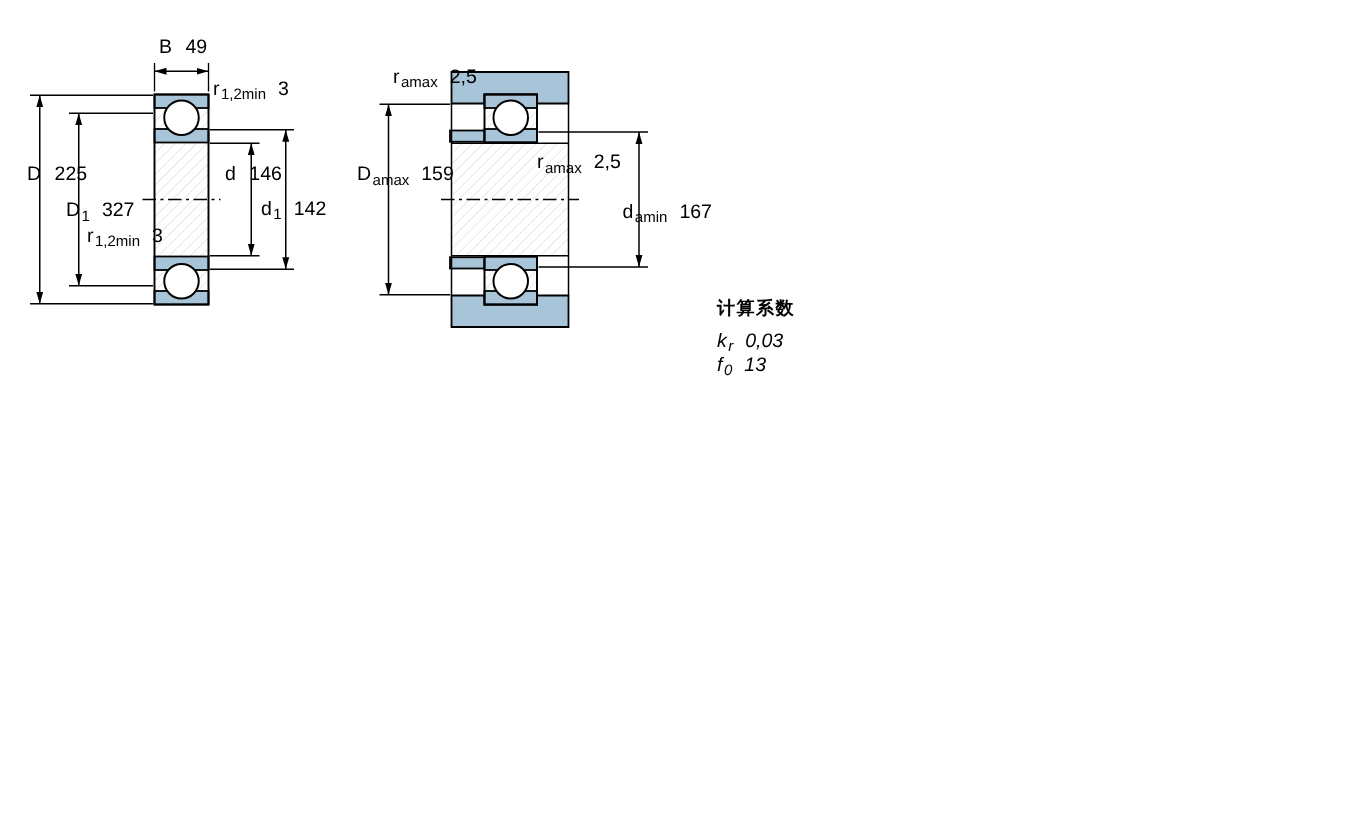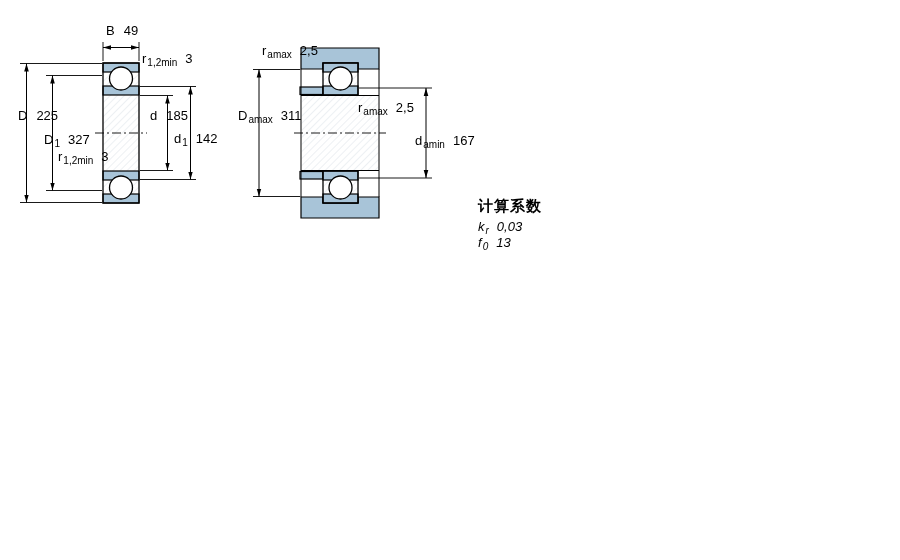--- a/index.html
+++ b/index.html
@@ -26,21 +26,21 @@
     position:absolute;
     font-size:13px;line-height:14px;color:var(--line,#000);
     white-space:nowrap;
     text-align:center;
   }
   .lbl .sub{font-size:10px;position:relative;top:3px;margin-left:1px;}
   .lbl .val{margin-left:8px;}
 
   .calc-heading{
     position:absolute;left:478px;top:197px;
-    font-size:15px;font-weight:bold;color:var(--line,#000);
+    font-size:12px;font-weight:bold;color:var(--line,#000);
     white-space:nowrap;letter-spacing:1px;
   }
   .calc-row{position:absolute;font-size:13px;color:var(--line,#000);white-space:nowrap;font-style:italic;}
   .calc-row .sub{font-size:10px;position:relative;top:3px;margin-left:1px;}
   .calc-row .val{margin-left:8px;}
 </style>
 </head>
 <body>
 
 <div class="canvas">
@@ -144,31 +144,31 @@
   <div class="lbl" style="left:18px;top:109px">
     <span class="sym">D</span><span class="sub"></span><span class="val">225</span>
   </div>
   <div class="lbl" style="left:44px;top:133px">
     <span class="sym">D</span><span class="sub">1</span><span class="val">327</span>
   </div>
   <div class="lbl" style="left:58px;top:150px">
     <span class="sym">r</span><span class="sub">1,2min</span><span class="val">3</span>
   </div>
   <div class="lbl" style="left:150px;top:109px">
-    <span class="sym">d</span><span class="sub"></span><span class="val">185</span>
+    <span class="sym">d</span><span class="sub"></span><span class="val">146</span>
   </div>
   <div class="lbl" style="left:174px;top:132px">
     <span class="sym">d</span><span class="sub">1</span><span class="val">142</span>
   </div>
 
   <div class="lbl" style="left:262px;top:44px">
     <span class="sym">r</span><span class="sub">amax</span><span class="val">2,5</span>
   </div>
   <div class="lbl" style="left:238px;top:109px">
-    <span class="sym">D</span><span class="sub">amax</span><span class="val">311</span>
+    <span class="sym">D</span><span class="sub">amax</span><span class="val">159</span>
   </div>
   <div class="lbl" style="left:358px;top:101px">
     <span class="sym">r</span><span class="sub">amax</span><span class="val">2,5</span>
   </div>
   <div class="lbl" style="left:415px;top:134px">
     <span class="sym">d</span><span class="sub">amin</span><span class="val">167</span>
   </div>
 
   <div class="calc-heading">计算系数</div>
   <div class="calc-row" style="left:478px;top:219px">

